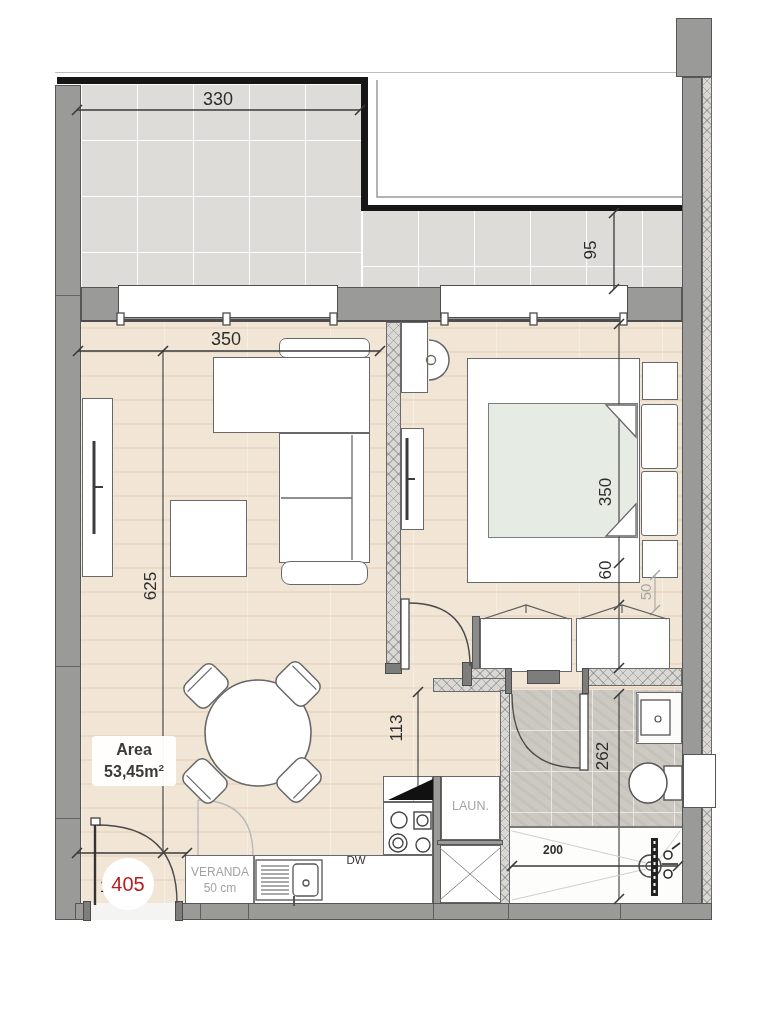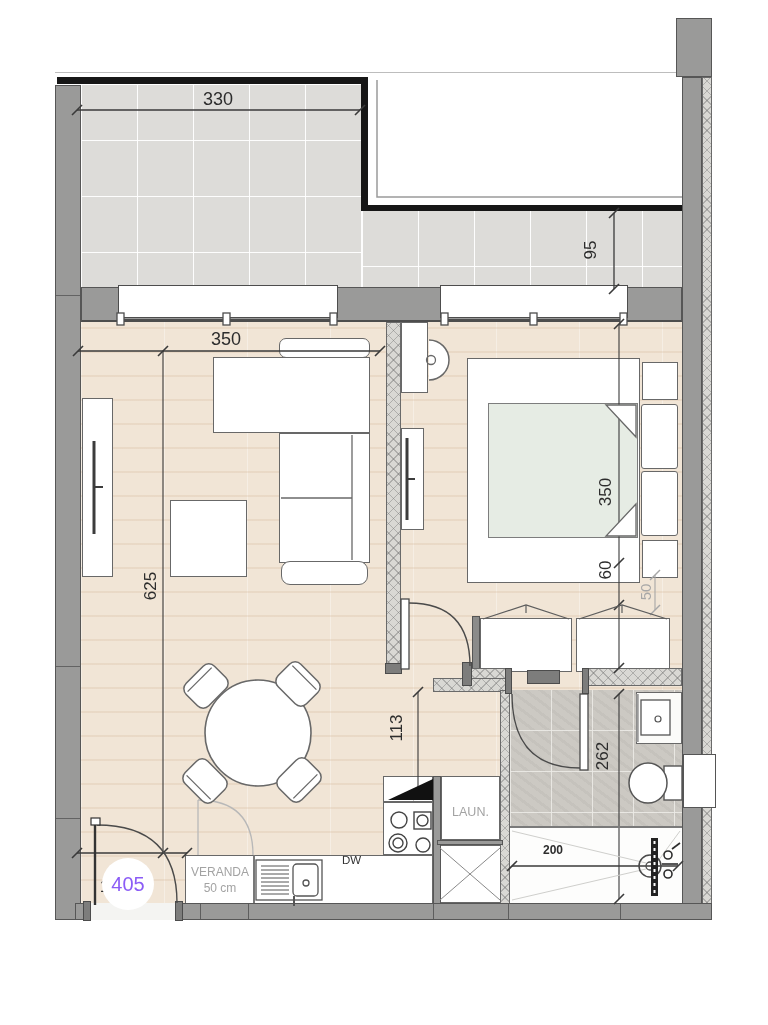--- a/index.html
+++ b/index.html
@@ -319,26 +319,31 @@
   <div class="abs dim rot z5" style="left:129px;top:577px;width:44px;height:18px;">625</div>
   <div class="abs dim rot z5" style="left:584px;top:483px;width:44px;height:18px;">350</div>
   <div class="abs dim rot z5" style="left:588px;top:561px;width:36px;height:18px;">60</div>
   <div class="abs dim rot z5" style="left:631px;top:583px;width:32px;height:18px;font-size:15px;color:#a7a7a7;">50</div>
   <div class="abs dim rot z5" style="left:375px;top:719px;width:44px;height:18px;">113</div>
   <div class="abs dim rot z5" style="left:581px;top:747px;width:44px;height:18px;">262</div>
   <div class="abs dim z5" style="left:528px;top:844px;width:50px;height:19px;font-size:12px;font-weight:bold;">200</div>
   <div class="abs dim z5" style="left:90px;top:878px;width:48px;height:19px;">125</div>
 
 
+  <div class="abs z5" style="left:92px;top:736px;width:84px;height:50px;background:rgba(255,255,255,.95);border-radius:4px;
+              text-align:center;color:#3a3a3a;font-size:16px;font-weight:700;line-height:1.4;padding-top:3px;">
+    <div>Area</div>
+    <div><span>53,45m</span><sup>2</sup></div>
+  </div>
 
   <div class="abs z5" style="left:102px;top:858px;width:52px;height:52px;border-radius:50%;background:#fff;
-              color:#8b5cf6;font-size:20px;text-align:center;line-height:52px;">405</div>
+              color:#b91c1c;font-size:20px;text-align:center;line-height:52px;">405</div>
 
   <div class="abs z5" style="left:188px;top:865px;width:64px;text-align:center;font-size:12px;color:#a3a3a3;line-height:1.3;">
     <div>VERANDA</div>
     <div>50 cm</div>
   </div>
 
-  <div class="abs z5" style="left:342px;top:854px;width:28px;font-size:11.5px;color:#333;">DW</div>
-
-  <div class="abs z5" style="left:442px;top:799px;width:57px;text-align:center;font-size:12.5px;color:#a3a3a3;margin-top:6px;">LAUN.</div>
+  <div class="abs z5" style="left:342px;top:854px;width:28px;text-align:center;font-size:11.5px;color:#333;">DW</div>
+
+  <div class="abs z5" style="left:442px;top:799px;width:57px;text-align:center;font-size:12.5px;color:#a3a3a3;">LAUN.</div>
 
 </div>
 
 </body></html>

